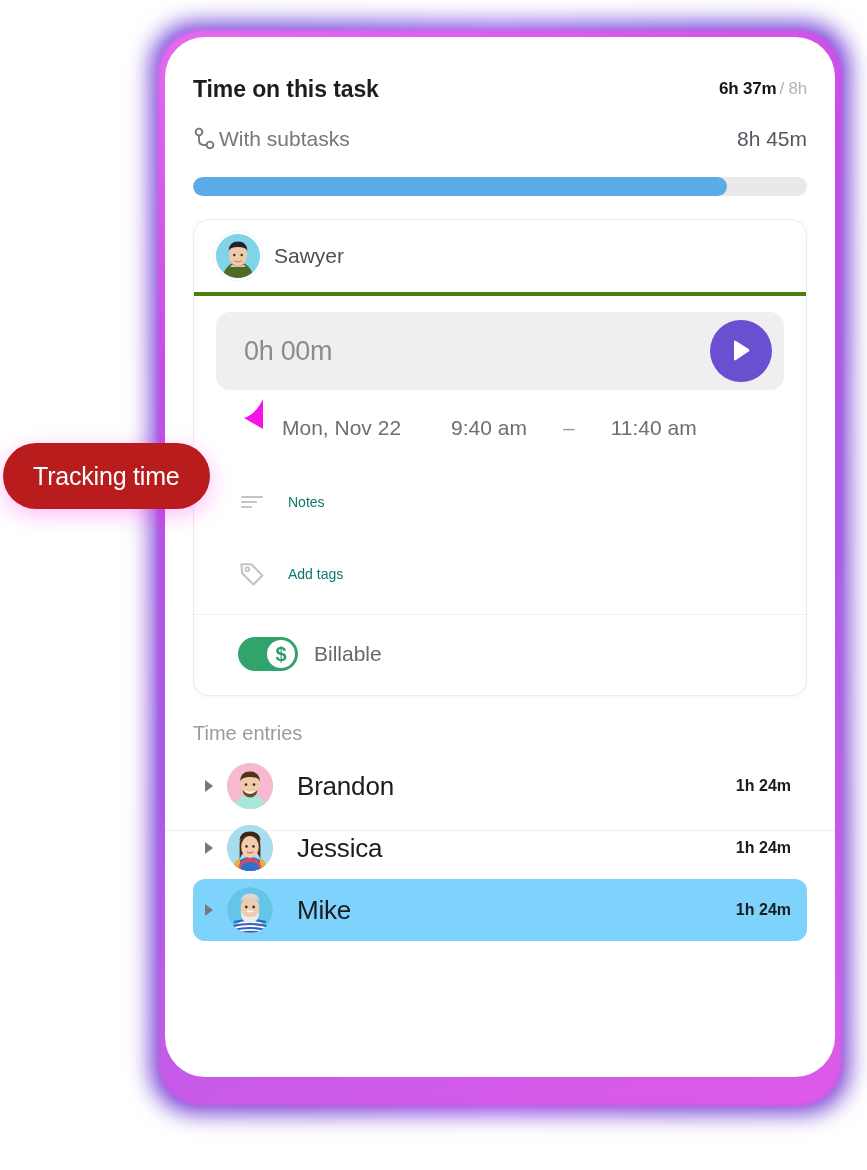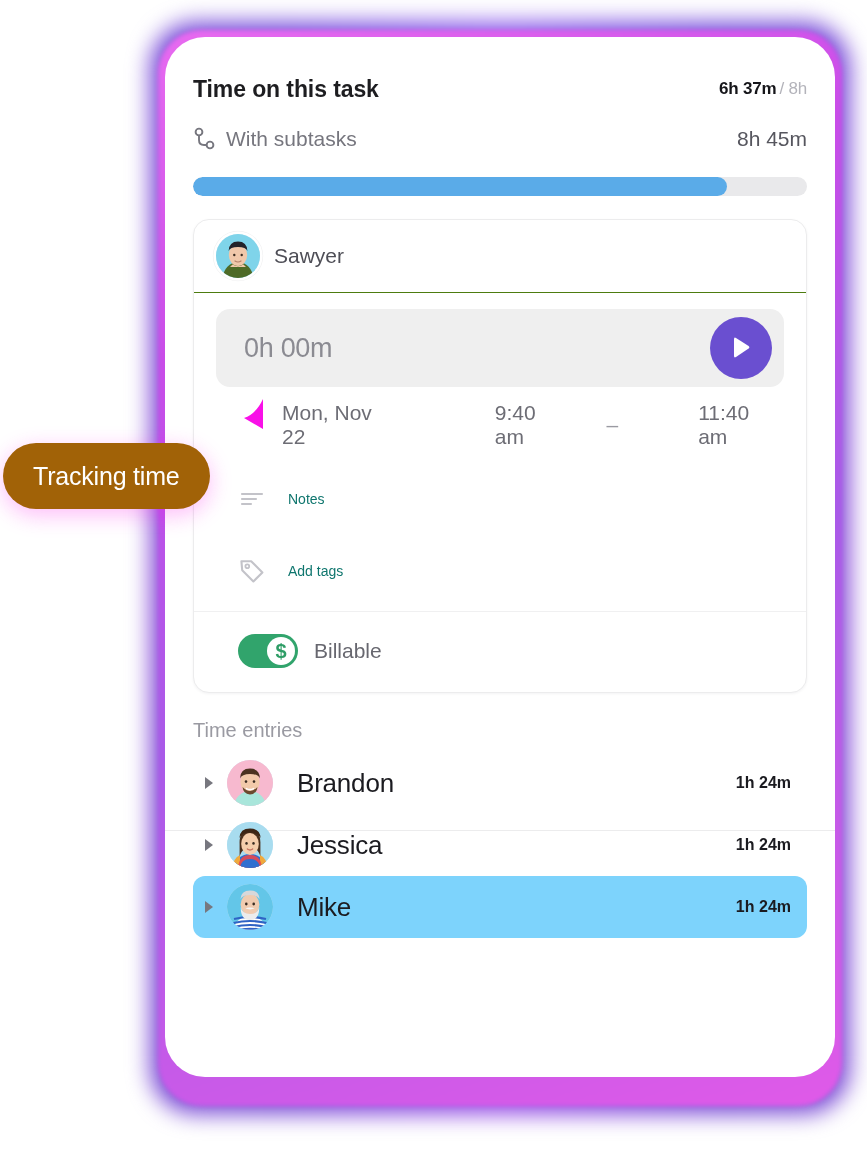--- a/index.html
+++ b/index.html
@@ -82,21 +82,21 @@
   .hdr-total .spent { font-weight: bold; color: #16161a; }
   .hdr-total .of    { color: #b3b3ba; font-weight: normal; margin-left: 3px; }
 
   .sub-row {
     display: flex;
     align-items: center;
     justify-content: space-between;
     height: 40px;
     margin-top: 6px;
   }
-  .sub-left { display: flex; align-items: center; gap: 9px; }
+  .sub-left { display: flex; align-items: center; gap: 2px; }
   .sub-label { font-size: 21px; color: #76767e; }
   .sub-total { font-size: 21px; color: #56565e; }
 
   .subtask-icon { width: 24px; height: 26px; display: block; }
 
   
   .progress-track {
     margin-top: 18px;
     height: 19px;
     background: #e9e9eb;
@@ -116,21 +116,21 @@
     border-radius: 16px;
     background: #ffffff;
     box-shadow: 0 1px 3px rgba(20,20,40,0.05);
   }
 
   .entry-head {
     display: flex;
     align-items: center;
     gap: 14px;
     padding: 14px 22px;
-    border-bottom: 1px solid #4d7c0f;
+    border-bottom: 4px solid #4d7c0f;
   }
   .entry-head-name { font-size: 21px; color: #4e4e56; }
 
   .avatar {
     position: relative;
     border-radius: 50%;
     overflow: hidden;
     flex: none;
     background: #cfe9f5;
   }
@@ -163,21 +163,21 @@
   .play-btn svg { display: block; }
 
   .meta-row {
     display: flex;
     align-items: center;
     height: 76px;
     gap: 8px;
   }
   .meta-row.dates { padding-left: 66px; }
   .date-text  { font-size: 21px; color: #6d6d75; }
-  .time-text  { font-size: 21px; color: #6d6d75; margin-left: 44px; }
+  .time-text  { font-size: 21px; color: #6d6d75; }
   .dash       { font-size: 21px; color: #9a9aa2; padding: 0 2px; }
   .gap-lg     { width: 34px; }
   .gap-sm     { width: 18px; }
 
   .meta-row.icon-row { gap: 22px; padding-left: 22px; height: 72px; }
   .meta-ico { width: 28px; height: 28px; flex: none; display: block; }
   .meta-label { font-size: 14px; color: #0f766e; }
 
   .billable-sec {
     border-top: 1px solid #f0f0f1;
@@ -474,17 +474,17 @@
       </div>
 
     </div>
   </div>
 
   <span class="callout-arrow">
     <svg width="44" height="44" viewBox="0 0 44 44">
       <path d="M41 3 L41 33 L22 22 Q34 18 41 3 Z" fill="#f910e8"></path>
     </svg>
   </span>
-  <div class="callout" style="background: #a16207;">
+  <div class="callout" style="background: #b91c1c;">
     <span class="callout-text">Tracking time</span>
   </div>
 
 </div>
 
 </body></html>

